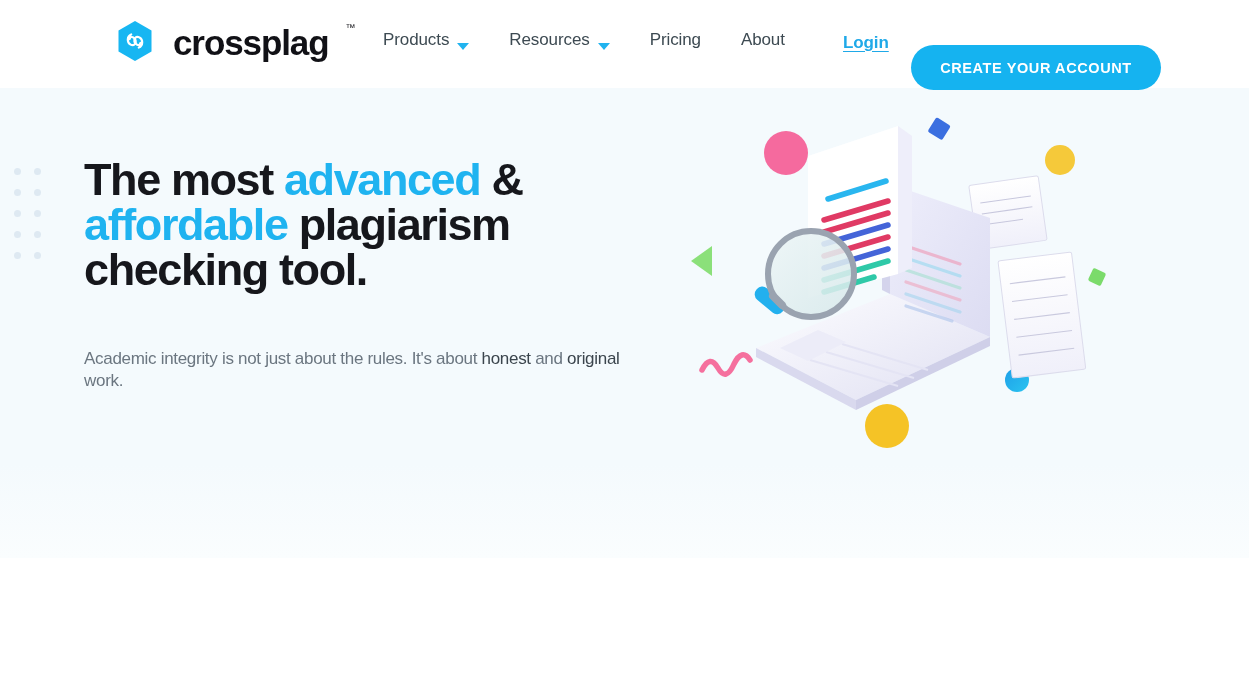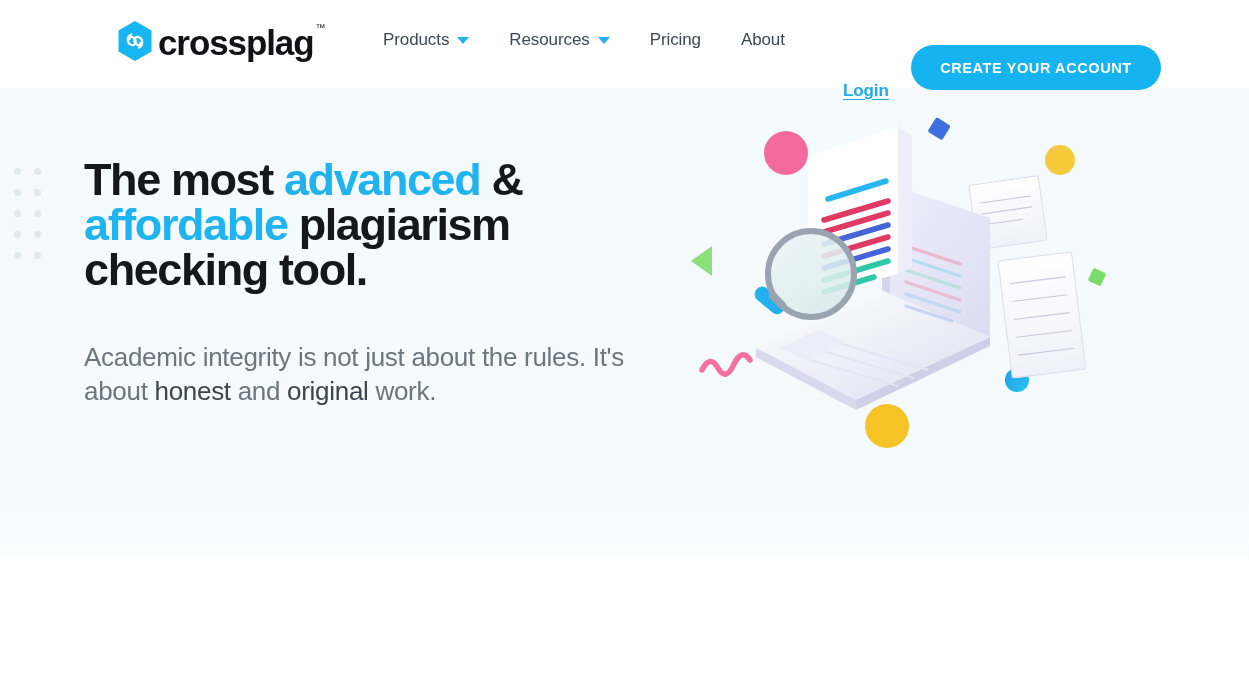--- a/index.html
+++ b/index.html
@@ -14,57 +14,57 @@
   
   .header {
     position: absolute; top: 0; left: 0;
     width: 1249px; height: 88px;
     background: #ffffff;
     display: flex; align-items: center;
     z-index: 20;
   }
   .logo {
     position: absolute; left: 116px; top: 20px;
-    display: flex; align-items: center; gap: 4px;
+    display: flex; align-items: center; gap: 19px;
     cursor: pointer;
   }
   .logo-mark { width: 38px; height: 42px; display: block; }
   .logo-text {
     font-size: 35px; font-weight: 700; color: #111116;
     letter-spacing: -1.1px; line-height: 1;
     font-family: "Liberation Sans", sans-serif;
     position: relative; top: 1px;
   }
   .logo-tm {
     font-size: 10px; color: #111116; position: relative;
     top: -14px; left: -2px; font-weight: 400;
   }
 
   .nav {
     position: absolute; left: 383px; top: 30px;
     display: flex; align-items: center; gap: 40px;
   }
   .nav-item {
-    display: flex; align-items: center; gap: 8px;
+    display: flex; align-items: flex-end; gap: 8px;
     font-size: 17px; color: #3d4a52; cursor: pointer;
     letter-spacing: -0.1px;
   }
   .caret {
     width: 0; height: 0;
     border-left: 6px solid transparent;
     border-right: 6px solid transparent;
     border-top: 7px solid #21b3ef;
     display: block;
   }
 
   .login {
     position: absolute; left: 843px; top: 33px;
     font-size: 17px; font-weight: 700; color: #1fa9e8;
     text-decoration: underline; text-underline-offset: 3px;
-    cursor: pointer; letter-spacing: -0.1px; margin-top: 48px;
+    cursor: pointer; letter-spacing: -0.1px;
   }
   .cta-account {
     position: absolute; left: 911px; top: 22px;
     width: 250px; height: 45px;
     background: #15b3f0;
     border-radius: 23px; border: none;
     color: #ffffff; font-size: 14.5px; font-weight: 700;
     letter-spacing: 0.6px; cursor: pointer;
     font-family: "Liberation Sans", sans-serif;
     display: flex; align-items: center; justify-content: center; margin-top: 23px;
@@ -85,23 +85,23 @@
   .dot { width: 7px; height: 7px; border-radius: 50%; background: #dee9f2; }
 
   .hero-title {
     position: absolute; left: 84px; top: 69px;
     width: 560px;
     font-size: 45px; font-weight: 700; line-height: 1.0;
     color: #16171c; letter-spacing: -1.4px;
   }
   .hl { color: #1fb3f0; }
   .hero-sub {
-    position: absolute; left: 84px; top: 252px;
+    position: absolute; left: 84px; top: 260px;
     width: 545px;
-    font-size: 26px; line-height: 1.32;
+    font-size: 17px; line-height: 1.32;
     color: #6b7680; font-weight: 300; letter-spacing: -0.3px;
   }
   .hero-sub strong { color: #3b454d; font-weight: 500; }
   .cta-trial {
     position: absolute; left: 84px; top: 383px;
     width: 219px; height: 46px;
     background: #15b3f0; border: none; border-radius: 23px;
     color: #ffffff; font-size: 16.5px; font-weight: 700;
     letter-spacing: -0.2px; cursor: pointer;
     font-family: "Liberation Sans", sans-serif;

